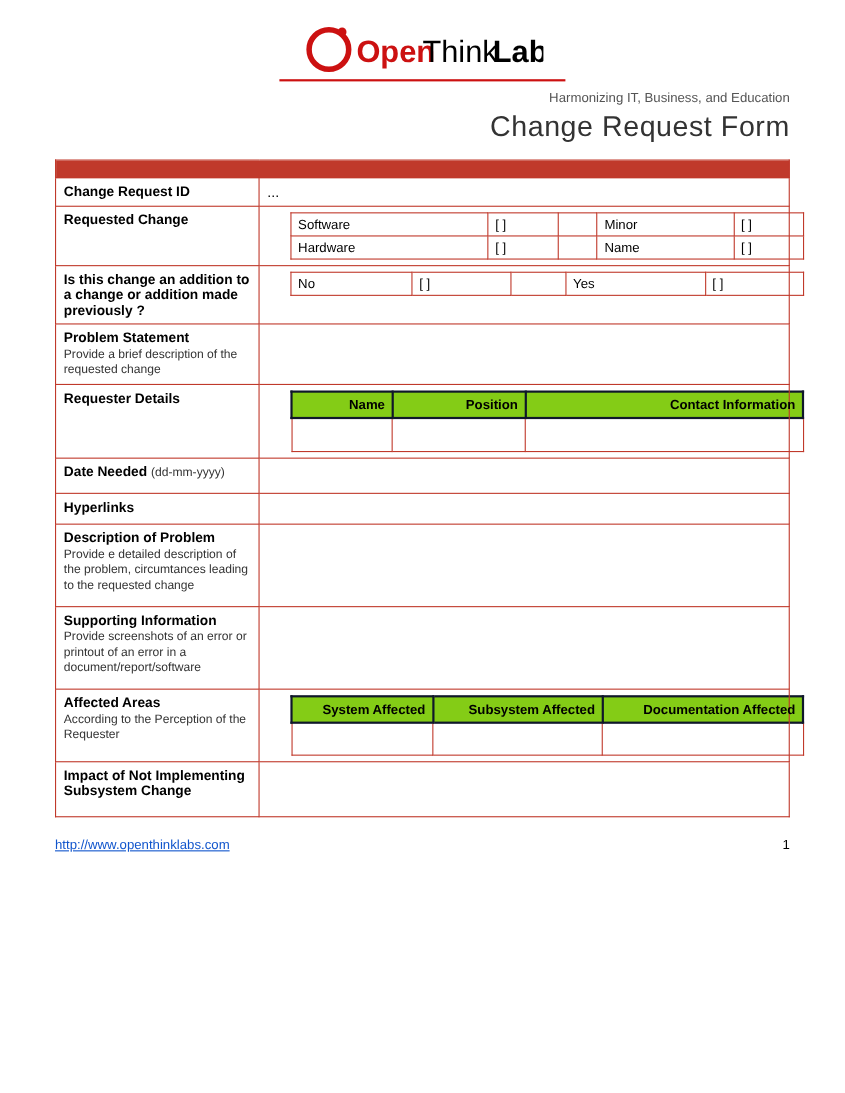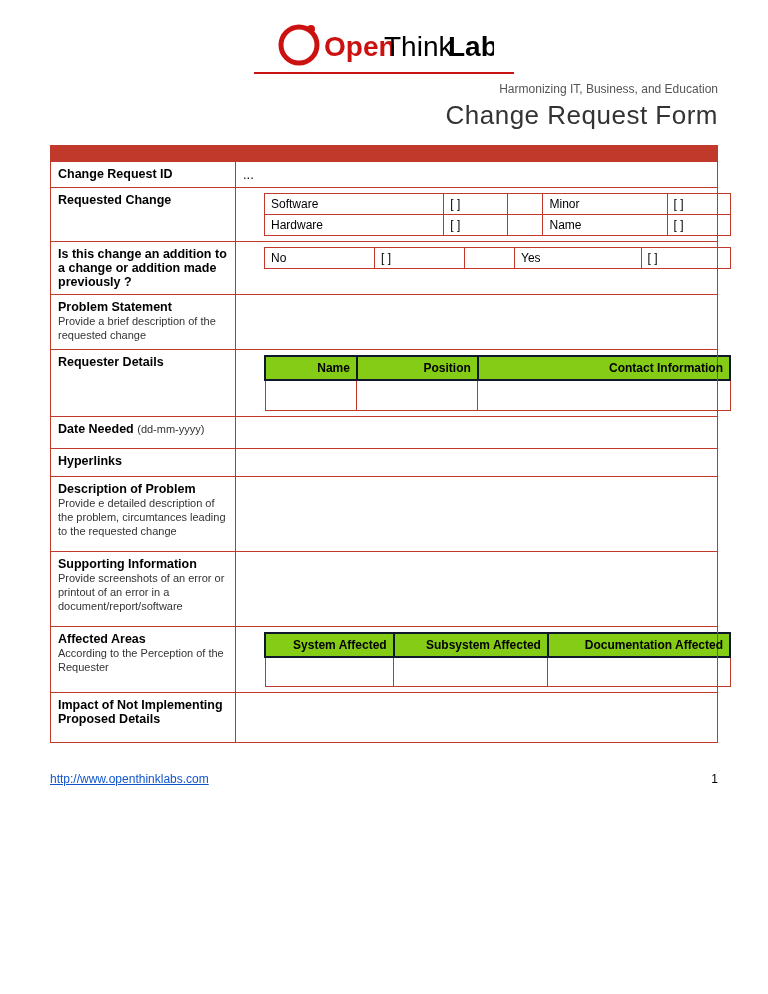--- a/index.html
+++ b/index.html
@@ -88,21 +88,21 @@
     .content-cell {
       padding: 5px 7px;
     }
     .empty-cell {
       height: 30px;
     }
     .footer {
       display: flex;
       justify-content: space-between;
       align-items: center;
-      margin-top: 29px;
+      margin-top: 18px;
       font-size: 12px;
     }
     .footer a {
       color: #1155cc;
       text-decoration: underline;
     }
     .underline-text {
     }
   </style>
 </head>
@@ -261,21 +261,21 @@
       </tbody>
           </table>
     </td>
   </tr>
 
   <tr>
     <td class="label-cell">
       <strong>
         <span>Impact of</span>
         <span class="underline-text">Not</span>
-        <span>Implementing Proposed Details</span>
+        <span>Implementing Subsystem Change</span>
       </strong>
     </td>
     <td class="content-cell" style="height:50px;"></td>
   </tr>
 
 </tbody>
   </table>
 
 <div class="footer">
   <a href="#">http://www.openthinklabs.com</a>

